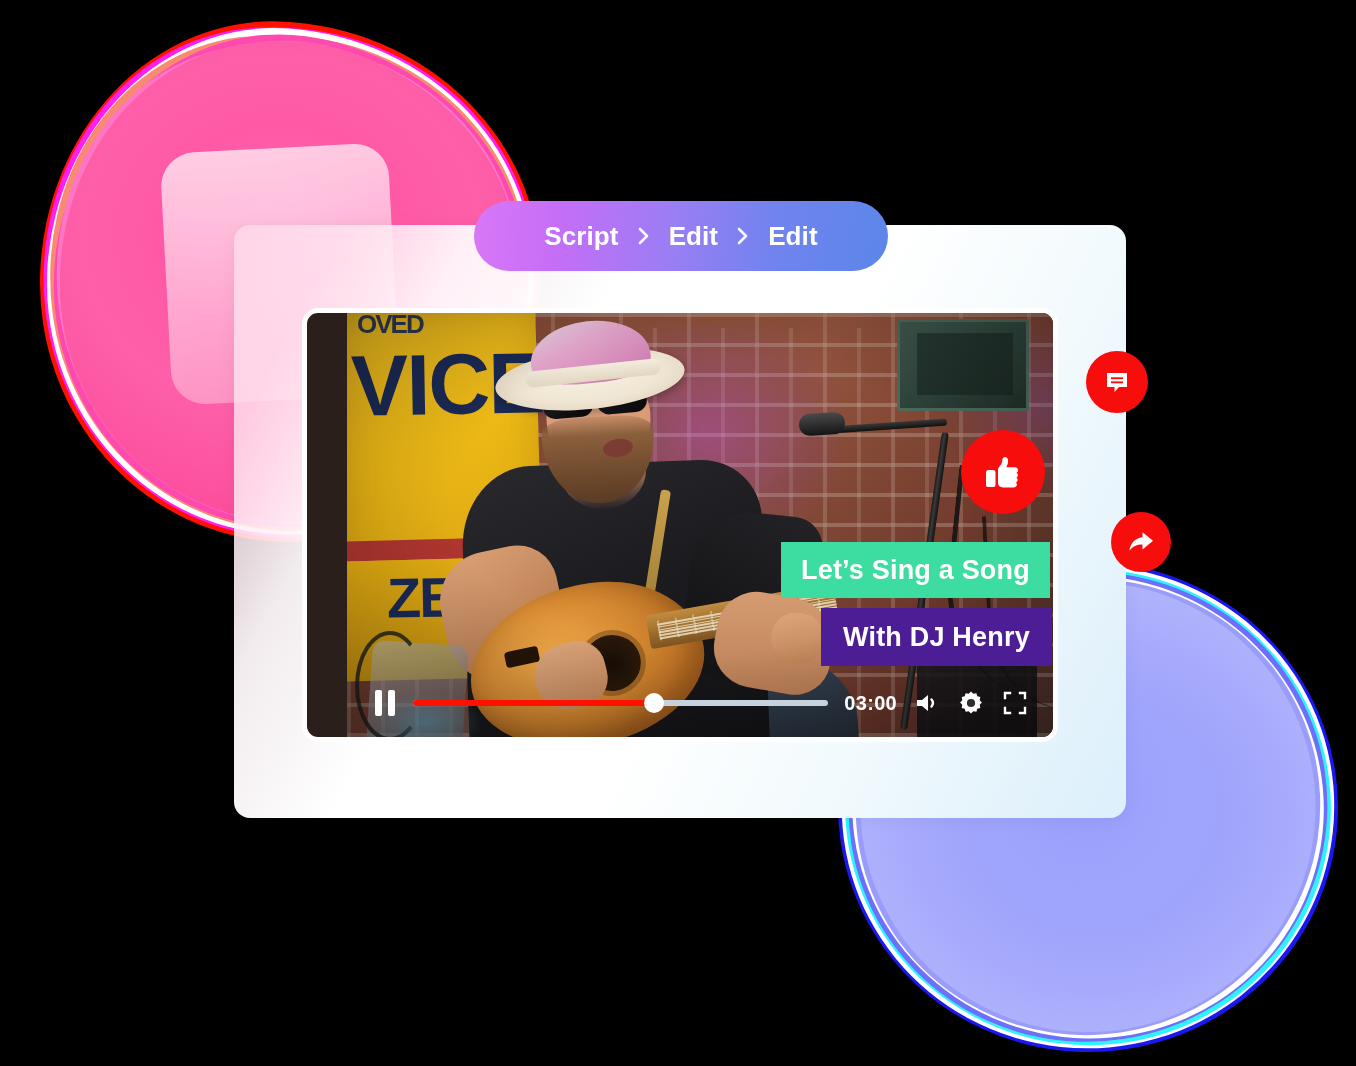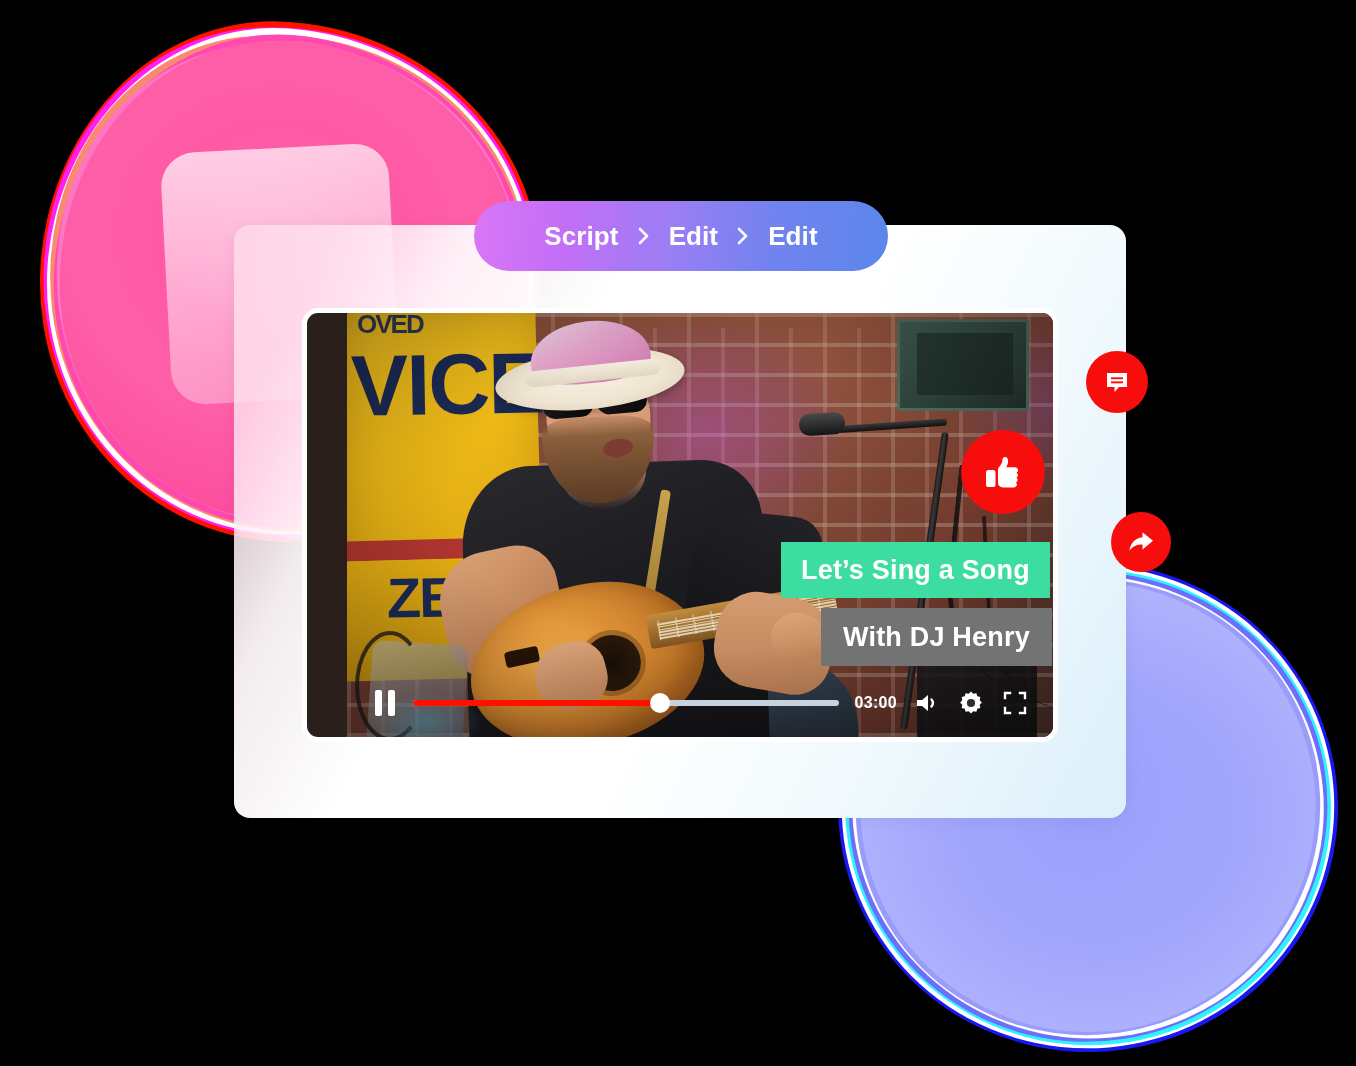--- a/index.html
+++ b/index.html
@@ -449,21 +449,21 @@
     display: flex; align-items: center;
     background: #3ddCa0;
     z-index: 5;
   }
   #caption-2 {
     position: absolute;
     left: 474px; top: 295px;
     height: 58px;
     padding: 0 22px;
     display: flex; align-items: center;
-    background: #737373;
+    background: #4c1d95;
     z-index: 5;
   }
   .caption-text {
     color: #fff;
     font-size: 27px;
     font-weight: 700;
     letter-spacing: .2px;
     white-space: nowrap;
   }
 
@@ -508,21 +508,21 @@
     top: 50%;
     width: 20px; height: 20px;
     margin-left: -10px;
     margin-top: -10px;
     border-radius: 50%;
     background: #fff;
     cursor: pointer;
   }
   #time-display {
     color: #fff;
-    font-size: 16px;
+    font-size: 20px;
     font-weight: 700;
     flex: 0 0 auto;
     letter-spacing: .3px;
   }
   .ctrl-icon {
     flex: 0 0 auto;
     width: 28px; height: 28px;
     display: flex; align-items: center; justify-content: center;
     cursor: pointer;
   }

